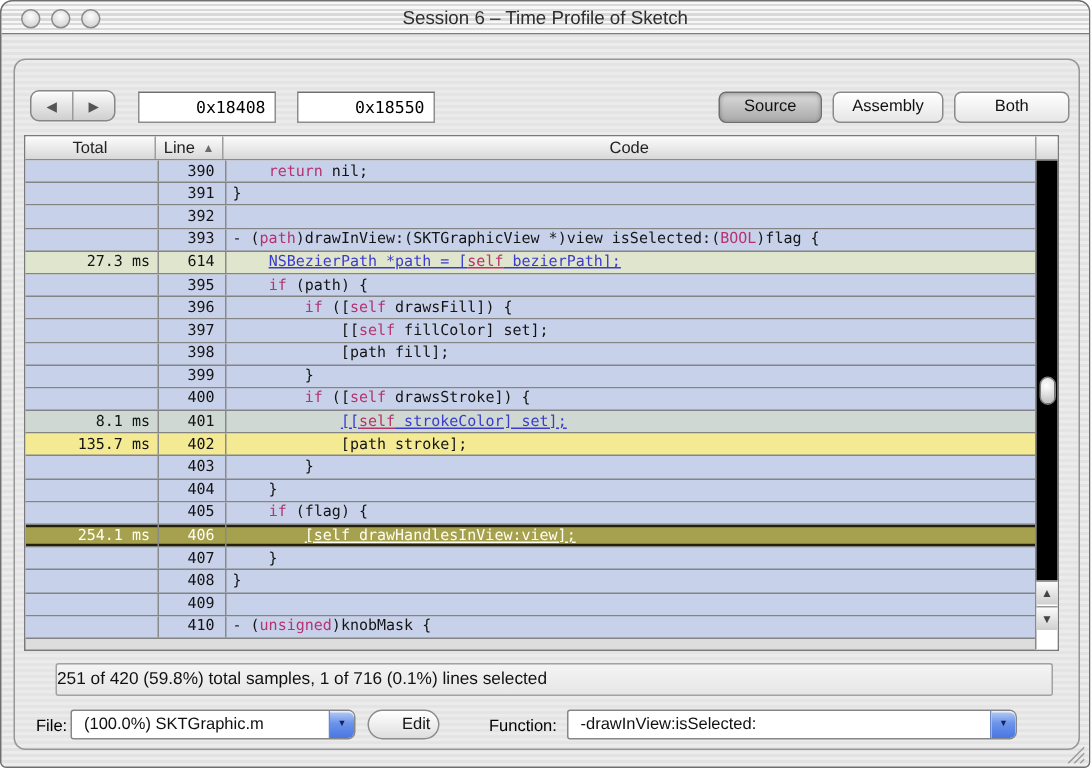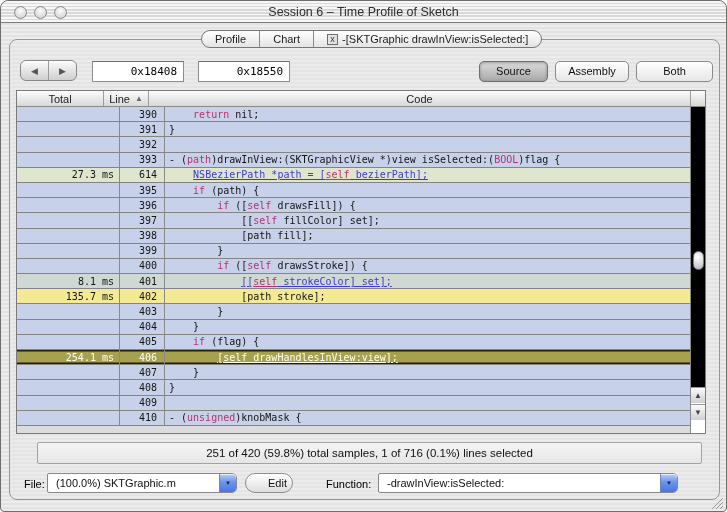--- a/index.html
+++ b/index.html
@@ -97,21 +97,21 @@
   .th-code{flex:1;border-right:1px solid #9e9e9e;}
   .th-cap{width:14px;}
   .sort-tri{font-size:8px;color:#6b6b6b;line-height:8px;}
 
   .tbody{position:relative;height:326px;}
   .rows{position:absolute;left:0;top:0;right:15px;}
   .trow{
     display:flex;height:15.2px;border-bottom:1px solid #848484;
     font-family:"DejaVu Sans Mono",monospace;font-size:10px;color:#141414;
   }
-  .c-total{width:103px;border-right:1px solid #8a8a8a;text-align:right;padding-right:5px;display:flex;align-items:center;justify-content:flex-end;}
+  .c-total{width:89px;border-right:1px solid #8a8a8a;text-align:right;padding-right:5px;display:flex;align-items:center;justify-content:flex-end;}
   .c-line{width:45px;border-right:1px solid #8a8a8a;text-align:right;padding-right:7px;display:flex;align-items:center;justify-content:flex-end;}
   .c-code{flex:1;padding-left:4px;white-space:pre;display:flex;align-items:center;overflow:hidden;}
   .bg-default{background:#c7d1ea;}
   .bg-green{background:#e0e5ce;}
   .bg-gray{background:#cfd8d3;}
   .bg-yellow{background:#f3ea93;}
   .bg-selected{background:#a6a14e;box-shadow:inset 0 1.5px 0 #23210c, inset 0 -1.5px 0 #23210c;}
   .bg-selected .c-total,.bg-selected .c-line{color:#fffef2;}
   .kw{color:#b53370;}
   .lnk{color:#3b3bd0;text-decoration:underline;}
@@ -137,21 +137,21 @@
     font-size:8px;color:#444;line-height:8px;
   }
   .varrow.up{top:280px;}
   .varrow.down{top:297px;}
 
   
   .statusbox{
     position:absolute;left:27px;top:402px;width:665px;height:22px;
     background:linear-gradient(#f4f4f4,#e6e6e6);
     border:1px solid #a2a2a2;border-radius:2px;
-    font-size:11.5px;color:#111;text-align:center;line-height:21px;
+    font-size:11.5px;color:#111;line-height:21px;
   }
   .flabel{position:absolute;top:434px;font-size:11px;color:#000;line-height:20px;}
   .popup{
     position:absolute;top:433px;height:20px;
     background:#ffffff;border:1px solid #878787;border-radius:2px 5px 5px 2px;
     font-size:11px;color:#111;line-height:18px;padding-left:8px;
     display:flex;align-items:center;justify-content:space-between;
   }
   .popup-arrow{
     width:17px;height:100%;border-left:1px solid #6a87c8;border-radius:0 4px 4px 0;
@@ -174,32 +174,20 @@
 
 <div id="window">
 
   <div class="titlebar">
     <div class="tb-btn" style="left:13px"></div>
     <div class="tb-btn" style="left:33px"></div>
     <div class="tb-btn" style="left:53px"></div>
     <div class="title">Session 6 – Time Profile of Sketch</div>
   </div>
 
-  <div class="tabpill">
-    <div class="tabseg">
-      <span>Profile</span>
-    </div>
-    <div class="tabseg">
-      <span>Chart</span>
-    </div>
-    <div class="tabseg">
-      <span class="tab-close">x</span>
-      <span>-[SKTGraphic drawInView:isSelected:]</span>
-    </div>
-  </div>
 
   <div class="panel">
 
     <div class="navgroup">
       <div class="navhalf">
         <span>◀</span>
       </div>
       <div class="navhalf">
         <span>▶</span>
       </div>

